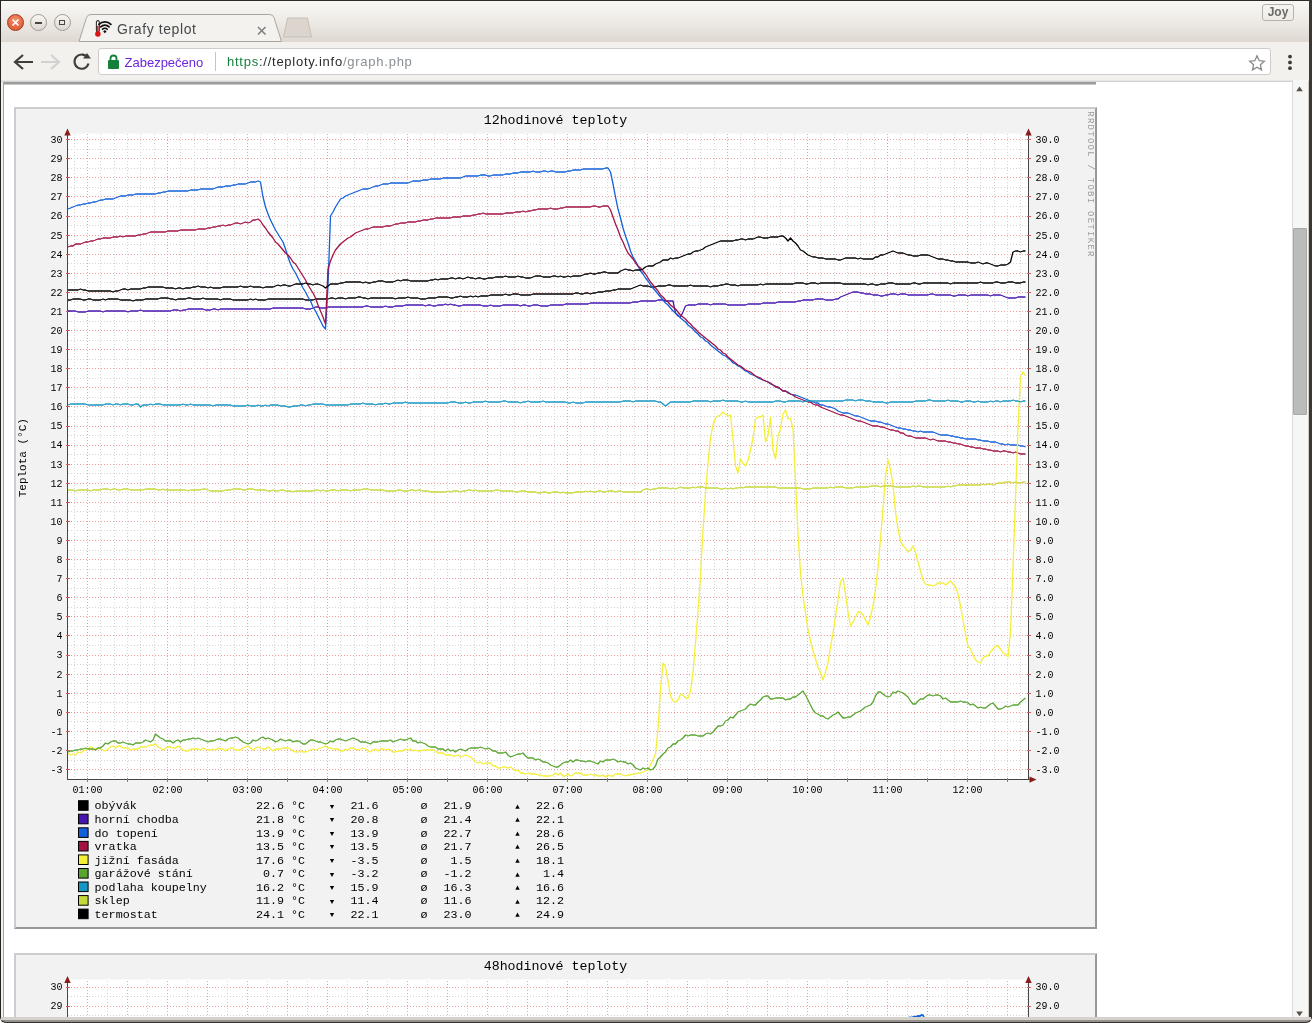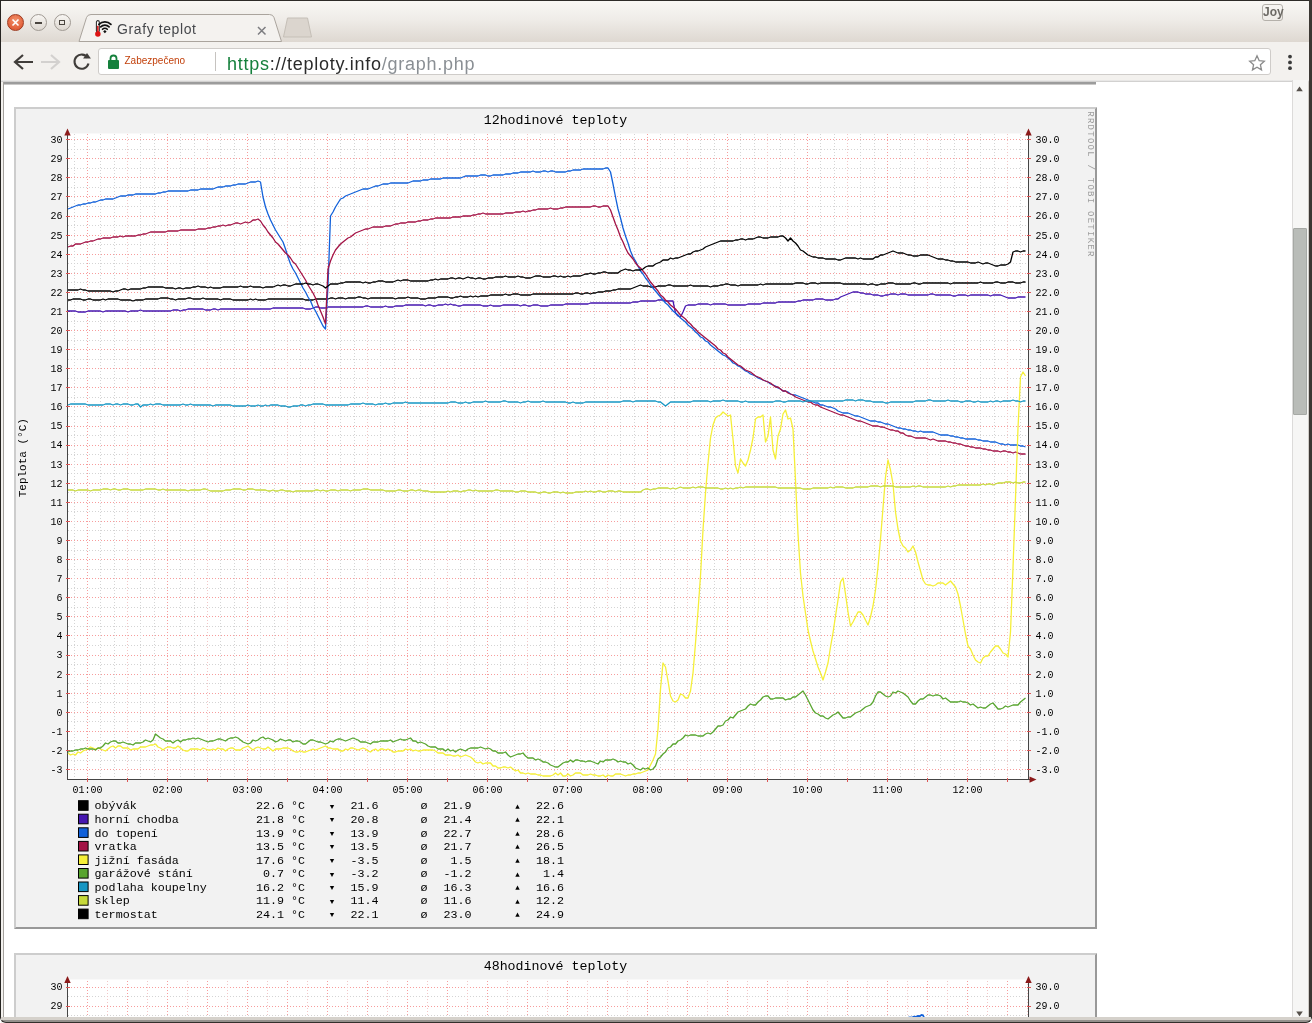--- a/index.html
+++ b/index.html
@@ -28,21 +28,21 @@
 
 <div class="abs" style="left:6.8px;top:14.4px;width:17px;height:17px;border-radius:50%;background:radial-gradient(circle at 50% 35%,#f2926c,#e2603a 70%);border:1px solid #9c3a20;box-sizing:border-box"></div>
 <svg class="abs" style="left:6.8px;top:14.4px" width="17" height="17">
     <path d="M5.5 5.5L11.5 11.5M11.5 5.5L5.5 11.5" stroke="#fff" stroke-width="1.6"></path>
   </svg>
 <div class="abs" style="left:30.4px;top:14.4px;width:17px;height:17px;border-radius:50%;background:linear-gradient(#f8f6f3,#ddd7d0);border:1px solid #a09a93;box-sizing:border-box"></div>
 <div class="abs" style="left:35.4px;top:22.4px;width:7px;height:1.6px;background:#4a453f"></div>
 <div class="abs" style="left:54.4px;top:14.4px;width:17px;height:17px;border-radius:50%;background:linear-gradient(#f8f6f3,#ddd7d0);border:1px solid #a09a93;box-sizing:border-box"></div>
 <div class="abs" style="left:59.4px;top:19.9px;width:6px;height:5.5px;border:1.4px solid #4a453f;box-sizing:border-box"></div>
 
-<div class="abs" style="left:1262px;top:3.5px;width:21px;height:17px;border:1px solid #b5b1ab;border-radius:3px;box-sizing:border-box;color:#6d6a65;font-size:12px;font-weight:bold;text-align:center;line-height:15px">Joy</div>
+<div class="abs" style="left:1262px;top:3.5px;width:32px;height:17px;border:1px solid #b5b1ab;border-radius:3px;box-sizing:border-box;color:#6d6a65;font-size:12px;font-weight:bold;text-align:center;line-height:15px">Joy</div>
 
 <svg class="abs" style="left:0;top:13px" width="330" height="29">
 <path d="M79 28.5 L86.5 4.5 Q87.5 1.5 91 1.5 L269.5 1.5 Q273 1.5 274 4.5 L281.5 28.5 Z" fill="#f4f2ef" stroke="#aaa49d" stroke-width="1"></path>
 <path d="M283.5 24 L287.5 5 L307.5 5 L311.5 24 Z" fill="#dbd5ce" stroke="#c5bfb7" stroke-width="1"></path>
 </svg>
 
 <svg class="abs" style="left:93px;top:19px" width="19" height="19">
 <rect x="3.4" y="1.6" width="2.9" height="11.5" rx="1.45" fill="#fff" stroke="#2a2a2a" stroke-width="1.05"></rect>
 <rect x="4.1" y="6.8" width="1.5" height="6.5" fill="#dd1414"></rect>
 <circle cx="4.85" cy="15.1" r="2.75" fill="#dd1414"></circle>
@@ -69,23 +69,23 @@
 <svg class="abs" style="left:71px;top:52px" width="20" height="20">
 <path d="M16.6 5.8 A7.1 7.1 0 1 0 17.5 11.5" stroke="#403d3a" stroke-width="2.1" fill="none"></path>
 <polygon points="12.1,6.6 19.9,6.6 16,0.9" fill="#403d3a"></polygon>
   </svg>
 
 <div class="abs" style="left:97.5px;top:47.5px;width:1173px;height:27px;background:#fff;border:1px solid #cfccc9;border-radius:3px;box-sizing:border-box"></div>
 <svg class="abs" style="left:107px;top:54px" width="13" height="16">
 <rect x="1" y="6" width="11" height="9" rx="1" fill="#15803c"></rect>
 <path d="M3.5 6V4.5 a3 3 0 0 1 6 0 V6" stroke="#15803c" stroke-width="1.8" fill="none"></path>
   </svg>
-<div class="abs" style="left:124.5px;top:54.5px;font-size:10px;color:#c2410c">Zabezpečeno</div>
+<div class="abs" style="left:124.5px;top:54.5px;font-size:13px;color:#6d28d9">Zabezpečeno</div>
 <div class="abs" style="left:215px;top:52px;width:1px;height:19px;background:#c6c3c0"></div>
-<div class="abs" style="left:227px;top:54px;font-size:18px;letter-spacing:0.75px;color:#15803c">https<span style="color:#2b2b2b">://teploty.info</span><span style="color:#8a8f94">/graph.php</span></div>
+<div class="abs" style="left:227px;top:54px;font-size:13px;letter-spacing:0.75px;color:#15803c">https<span style="color:#2b2b2b">://teploty.info</span><span style="color:#8a8f94">/graph.php</span></div>
 
 <svg class="abs" style="left:1248px;top:53.5px" width="18" height="18">
 <path d="M9 1.8l2.2 4.9 5.1.5-3.9 3.5 1.1 5.2L9 13.2 4.5 15.9l1.1-5.2L1.7 7.2l5.1-.5z" fill="none" stroke="#8b8b8b" stroke-width="1.3"></path>
   </svg>
 
 <svg class="abs" style="left:1286px;top:53px" width="8" height="19">
 <circle cx="4" cy="3.6" r="1.9" fill="#3a3a3a"></circle>
     <circle cx="4" cy="9.4" r="1.9" fill="#3a3a3a"></circle>
     <circle cx="4" cy="15.2" r="1.9" fill="#3a3a3a"></circle>
   </svg>

